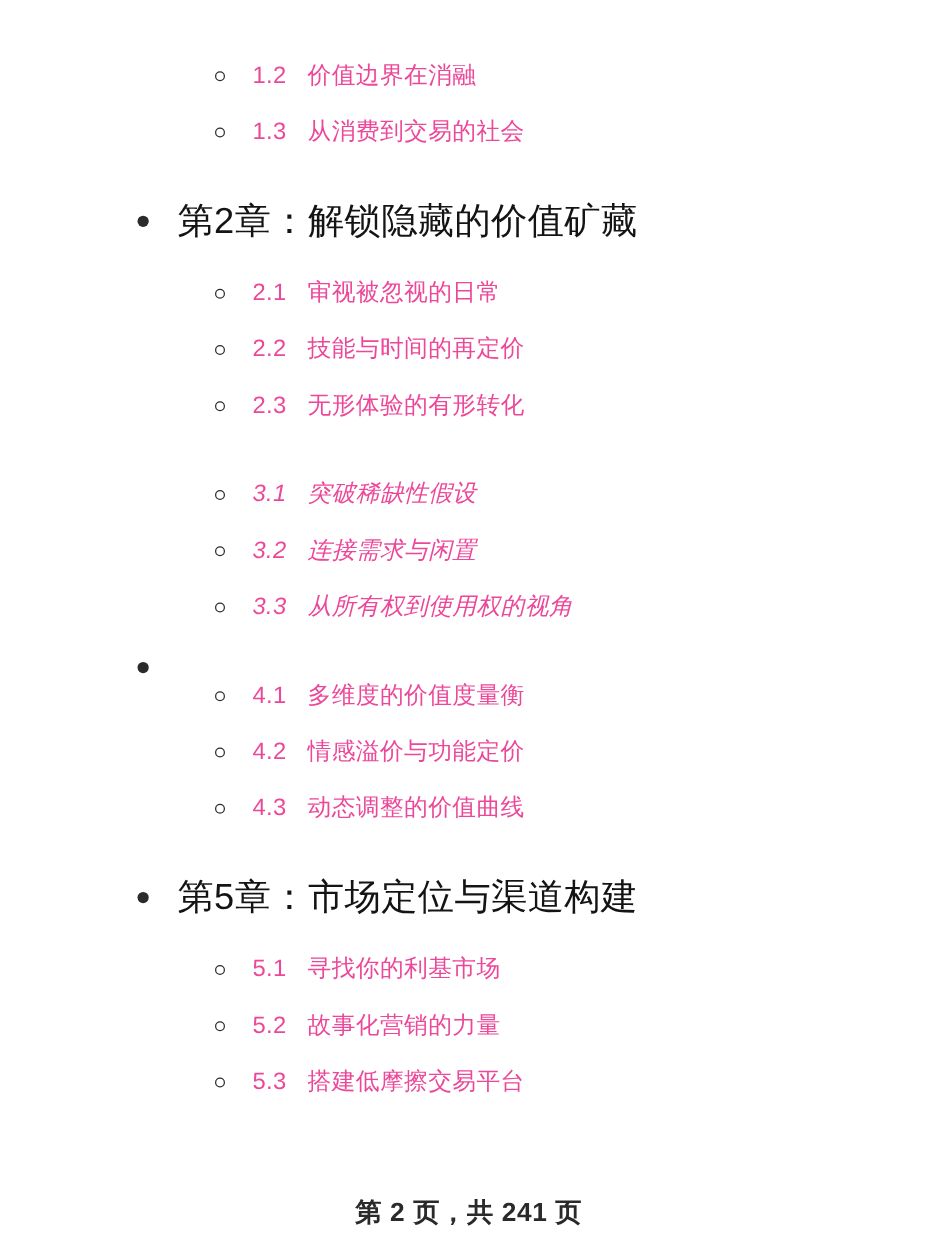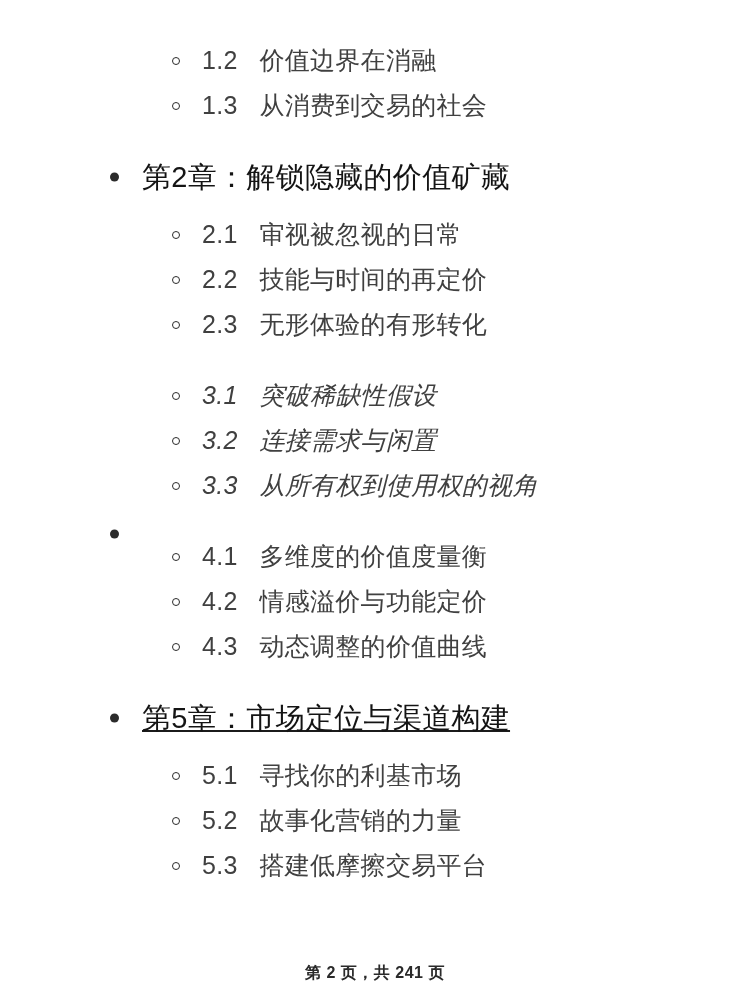--- a/index.html
+++ b/index.html
@@ -27,24 +27,24 @@
     padding: 0;
   }
   li.chapter, li.section {
     position: relative;
     display: block;
   }
   li.section {
     margin-left: 108px;
     margin-top: 0;
     padding-left: 34px;
-    font-size: 25px;
+    font-size: 19px;
     line-height: 45px;
     letter-spacing: 0.3px;
-    color: #404040;
+    color: #ec4899;
   }
   li.section .marker {
     position: absolute;
     left: 4px;
     top: 50%;
     transform: translateY(-50%);
     width: 8px;
     height: 8px;
     border: 1.6px solid #2b2b2b;
     border-radius: 50%;
@@ -77,21 +77,21 @@
   }
   .sections {
     margin-top: 12px;
   }
   .footer {
     position: absolute;
     left: 0;
     right: 0;
     bottom: 16px;
     text-align: center;
-    font-size: 16px;
+    font-size: 21px;
     font-weight: bold;
     color: #2a2a2a;
     letter-spacing: 0.5px;
   }
 </style>
 </head>
 <body>
 
 <div class="page">
 
@@ -177,21 +177,21 @@
         </li>
         <li class="section">
           <span class="marker"></span>
           <span>4.3&nbsp;&nbsp;</span>
           <span>动态调整的价值曲线</span>
         </li>
       </ul>
     </li>
 
     <li class="grp">
-      <ul style="list-style:none;margin:0;padding:0;text-decoration:underline;">
+      <ul style="list-style:none;margin:0;padding:0;">
         <li class="chapter">
           <span class="marker"></span>
           <span>第5章：市场定位与渠道构建</span>
         </li>
       </ul>
       <ul class="sections" style="list-style:none;margin-top:12px;padding:0;">
         <li class="section">
           <span class="marker"></span>
           <span>5.1&nbsp;&nbsp;</span>
           <span>寻找你的利基市场</span>

